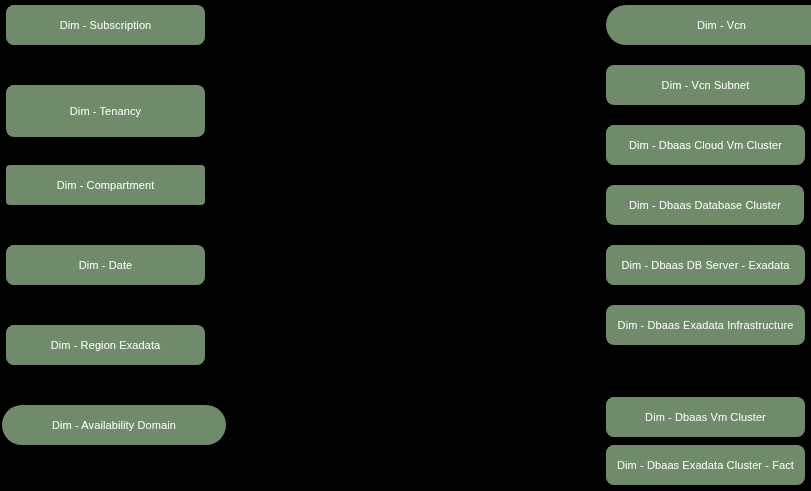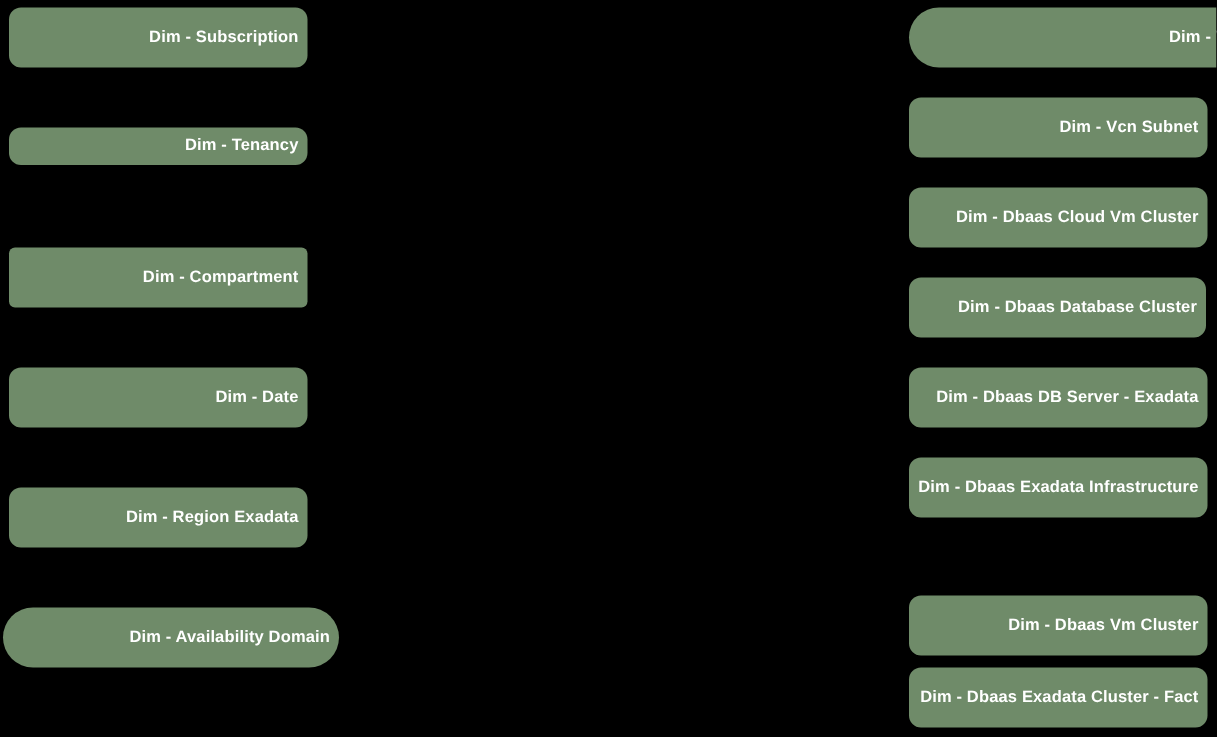--- a/index.html
+++ b/index.html
@@ -16,26 +16,26 @@
     width: 811px;
     height: 491px;
     background: #000000;
     overflow: hidden;
   }
   .node {
     position: absolute;
     box-sizing: border-box;
     display: flex;
     align-items: center;
-    justify-content: flex-end;
+    justify-content: center;
     text-align: center;
     border-radius: 8px;
     color: #ffffff;
     font-size: 11px;
-    font-weight: bold;
+    font-weight: normal;
     letter-spacing: 0.1px;
     line-height: 13px;
     padding: 2px 6px;
     white-space: nowrap;
     overflow: hidden;
     -webkit-font-smoothing: antialiased;
   }
   .node.dim {
     background: #6f8b69;
   }
@@ -47,21 +47,21 @@
     pointer-events: none;
   }
 </style>
 </head>
 <body>
 
 <div id="canvas" style="width: 811px; height: 491px; background: rgb(0, 0, 0);">
     <div class="node dim" style="left: 6px; top: 5px; width: 199px; height: 40px; border-radius: 8px;">
       <span class="node-label">Dim - Subscription</span>
     </div>
-    <div class="node dim" style="left: 6px; top: 85px; width: 199px; height: 25px; border-radius: 8px;">
+    <div class="node dim" style="left: 6px; top: 85px; width: 199px; height: 52px; border-radius: 8px;">
       <span class="node-label">Dim - Tenancy</span>
     </div>
     <div class="node dim" style="left: 6px; top: 165px; width: 199px; height: 40px; border-radius: 4px;">
       <span class="node-label">Dim - Compartment</span>
     </div>
     <div class="node dim" style="left: 6px; top: 245px; width: 199px; height: 40px; border-radius: 8px;">
       <span class="node-label">Dim - Date</span>
     </div>
     <div class="node dim" style="left: 6px; top: 325px; width: 199px; height: 40px; border-radius: 8px;">
       <span class="node-label">Dim - Region Exadata</span>

